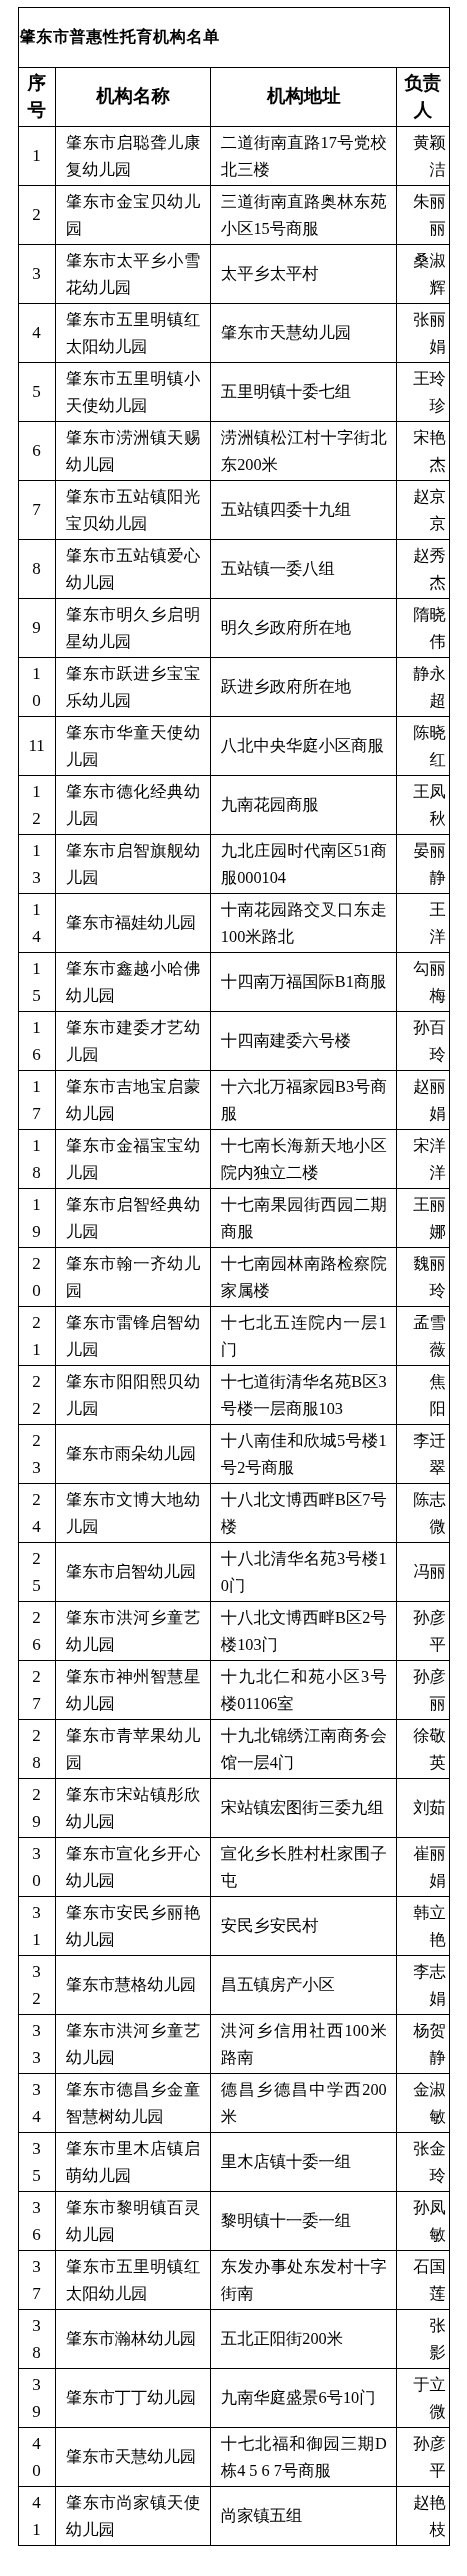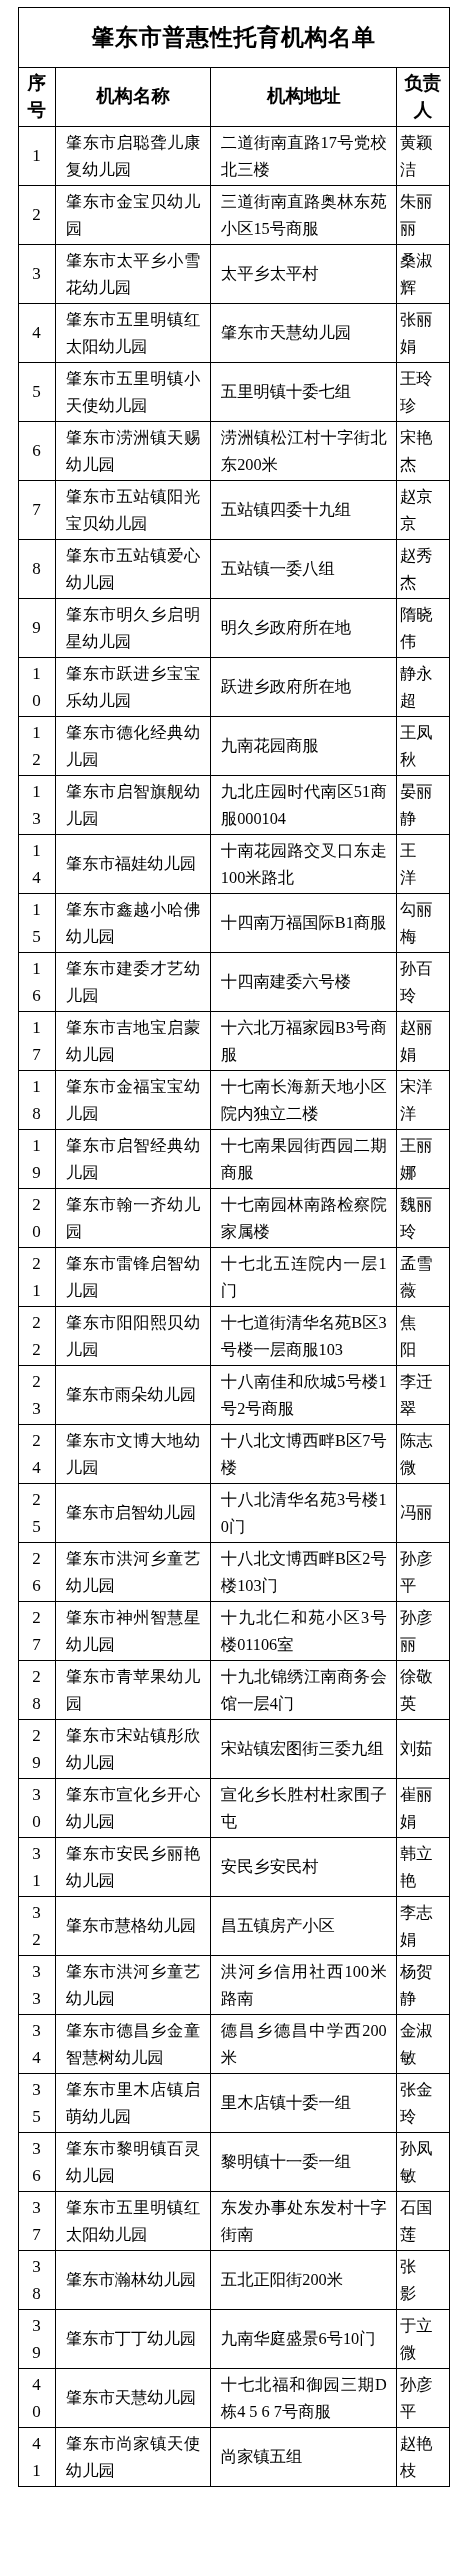--- a/index.html
+++ b/index.html
@@ -28,23 +28,23 @@
     vertical-align: middle;
     overflow: hidden;
   }
   col.c-index  { width: 37px;  }
   col.c-name   { width: 155px; }
   col.c-addr   { width: 185px; }
   col.c-person { width: 52px;  }
 
   td.title-cell {
     height: 57px;
-    text-align: center;
+    text-align: left;
     font-weight: bold;
-    font-size: 23px;
+    font-size: 16px;
     letter-spacing: 0.7px;
     font-family: Liberation Serif, serif;
   }
   th.head {
     height: 58px;
     font-size: 18.4px;
     font-weight: bold;
     text-align: center;
     line-height: 27px;
     white-space: pre-line;
@@ -61,21 +61,21 @@
     text-align: justify;
     word-break: break-all;
     padding: 0 10.2px;
   }
   td.cell-addr {
     text-align: justify;
     word-break: break-all;
     padding: 0 9.5px;
   }
   td.cell-person {
-    text-align: left;
+    text-align: right;
     white-space: pre-line;
     padding: 0 2.7px;
   }
 </style>
 </head>
 <body>
 
 <div class="page">
   <table class="roster">
     <colgroup>
@@ -172,20 +172,27 @@
 
   <tr>
     <td class="cell-index">1
 0</td>
     <td class="cell-name">肇东市跃进乡宝宝乐幼儿园</td>
     <td class="cell-addr">跃进乡政府所在地</td>
     <td class="cell-person">静永
 超</td>
   </tr>
 
+  <tr>
+    <td class="cell-index">11</td>
+    <td class="cell-name">肇东市华童天使幼儿园</td>
+    <td class="cell-addr">八北中央华庭小区商服</td>
+    <td class="cell-person">陈晓
+红</td>
+  </tr>
 
   <tr>
     <td class="cell-index">1
 2</td>
     <td class="cell-name">肇东市德化经典幼儿园</td>
     <td class="cell-addr">九南花园商服</td>
     <td class="cell-person">王凤
 秋</td>
   </tr>
 

